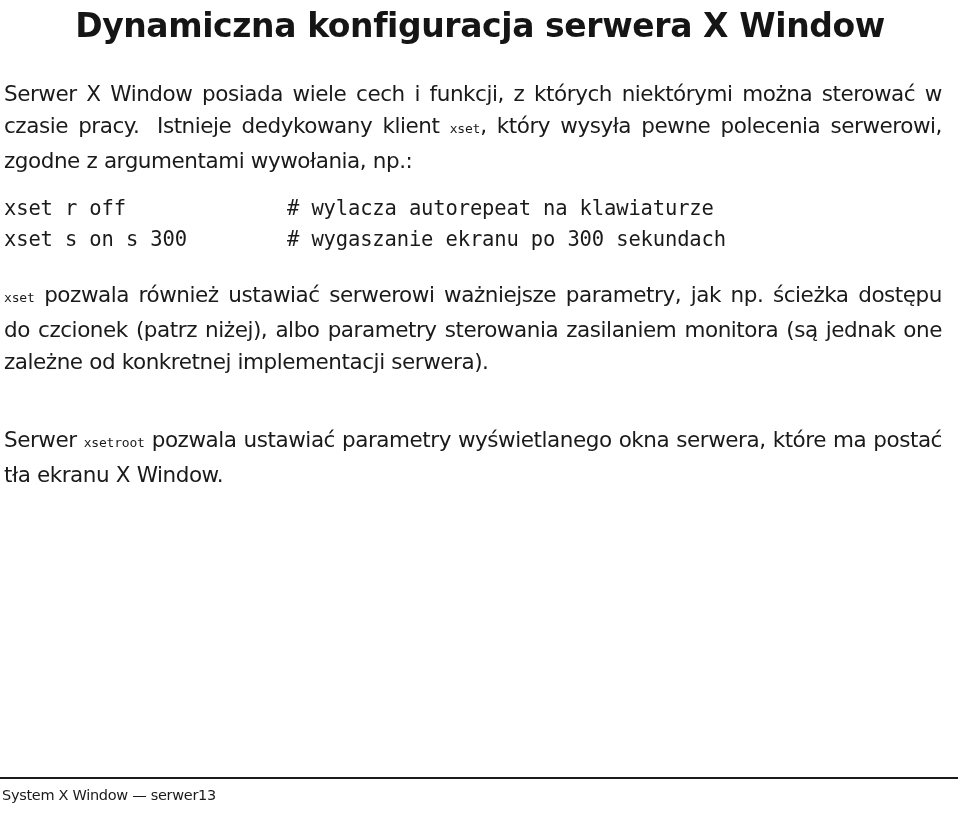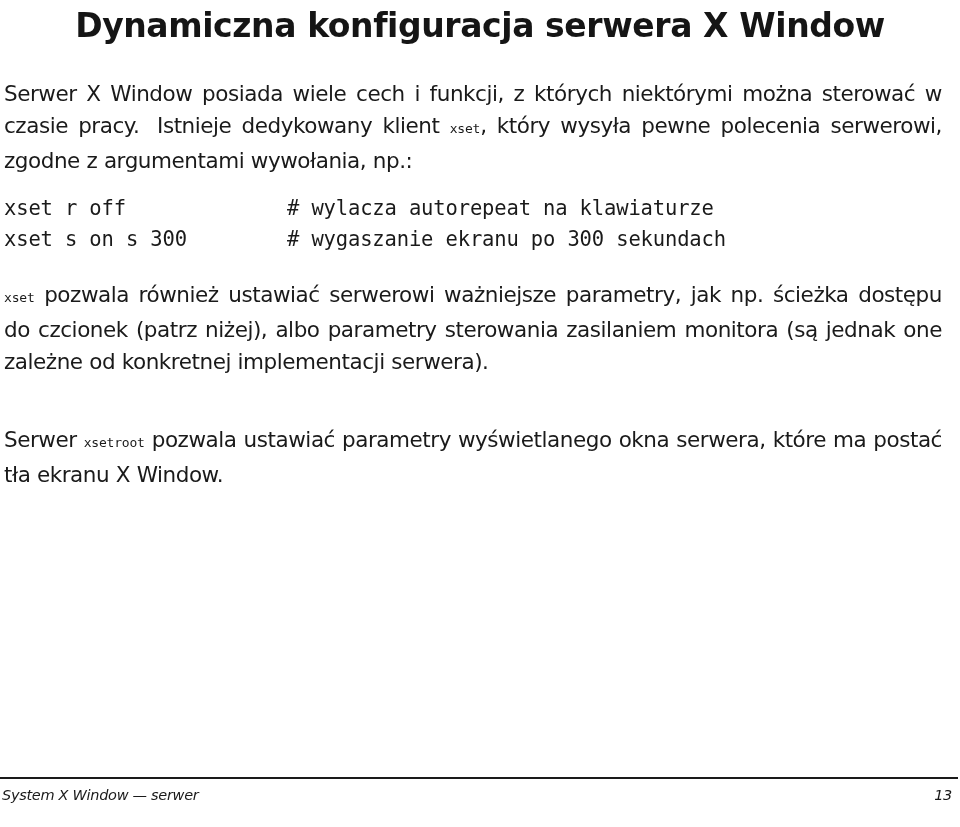--- a/index.html
+++ b/index.html
@@ -101,28 +101,27 @@
     width: 958px;
     height: 0;
     border-top: 2px solid #1a1a1a;
   }
   .footer-inner {
     position: absolute;
     left: 2px;
     top: 8px;
     width: 950px;
     display: flex;
-    justify-content: space-between;
+    justify-content: flex-start;
     align-items: baseline;
     font-family: "DejaVu Sans", sans-serif;
     font-size: 14.5px;
     line-height: 20px;
     letter-spacing: -0.3px;
     color: #1a1a1a;
-    font-style: italic;
   }
   .footer-left { white-space: nowrap; }
   .footer-right { white-space: nowrap; }
 </style>
 </head>
 <body>
 
 <div class="slide">
 
   <div class="slide-title">Dynamiczna konfiguracja serwera X Window</div>

